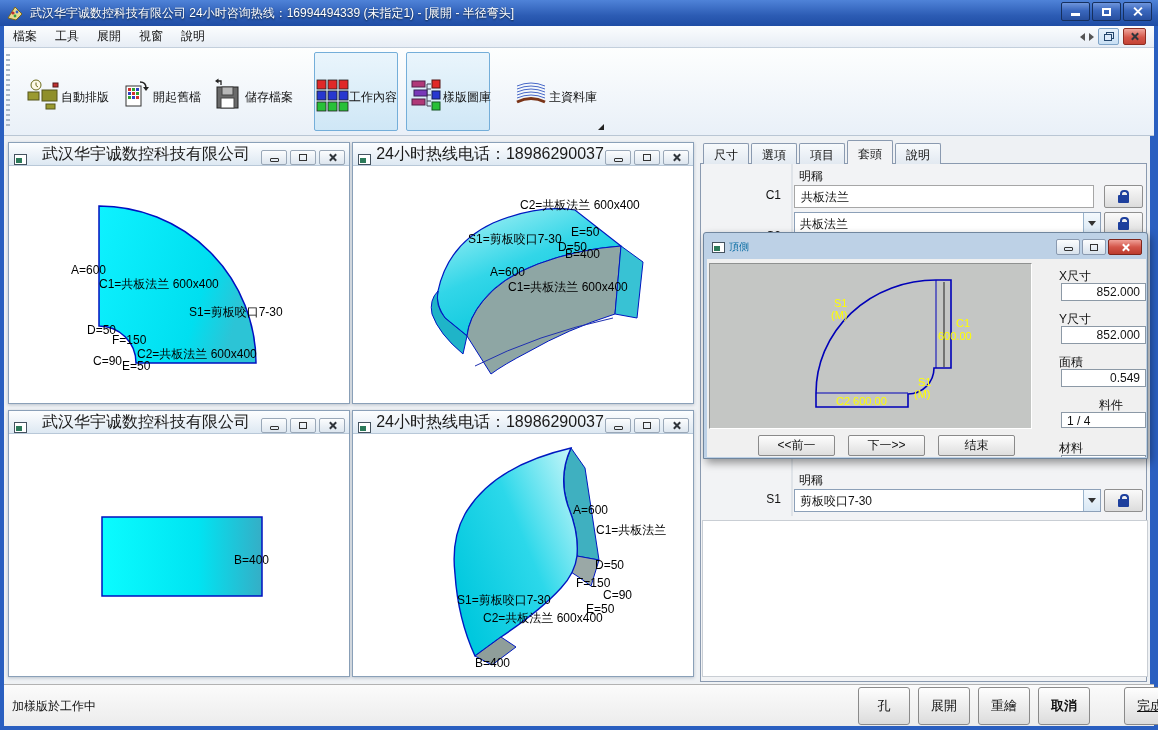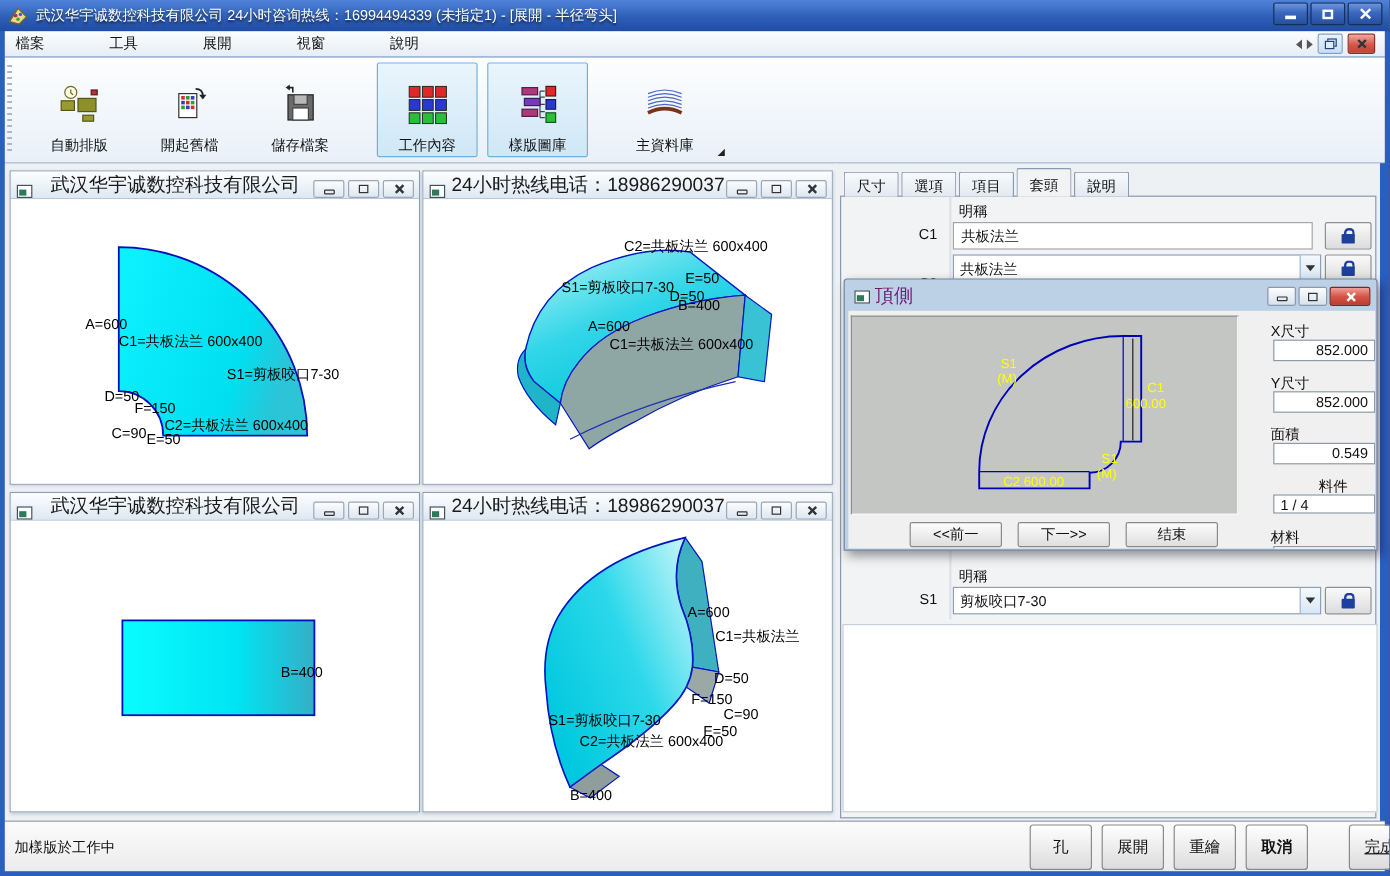--- a/index.html
+++ b/index.html
@@ -12,36 +12,36 @@
   .win-btns{position:absolute;right:6px;top:2px;display:flex;gap:2px;}
   .wbtn{width:29px;height:19px;background:linear-gradient(#6e95dc,#3a67bd 45%,#274f9e);border:1px solid #16305e;border-radius:2px;display:flex;align-items:center;justify-content:center;cursor:pointer;}
   .gi-min{width:9px;height:3px;background:#fff;margin-top:6px;}
   .gi-max{width:9px;height:8px;border:2px solid #fff;}
   .xg{position:relative;width:11px;height:11px;}
   .xg::before,.xg::after{content:"";position:absolute;left:5px;top:0;width:2px;height:11px;background:#fff;}
   .xg::before{transform:rotate(45deg);} .xg::after{transform:rotate(-45deg);}
   .xg.dark::before,.xg.dark::after{background:#30353b;}
   .xg.small{width:9px;height:9px;} .xg.small::before,.xg.small::after{left:4px;height:9px;}
   
-  .menubar{position:absolute;left:4px;top:26px;width:1150px;height:22px;background:linear-gradient(#fbfdfe,#e7edf5);border-bottom:1px solid #c3cfdc;display:flex;align-items:center;font-size:12px;color:#111;gap:36px;}
+  .menubar{position:absolute;left:4px;top:26px;width:1150px;height:22px;background:linear-gradient(#fbfdfe,#e7edf5);border-bottom:1px solid #c3cfdc;display:flex;align-items:center;font-size:12px;color:#111;}
   .menu-item{padding:3px 9px;cursor:pointer;}
   .mdi-ctrl{position:absolute;right:8px;top:2px;display:flex;align-items:center;gap:4px;}
   .nav-tri{width:0;height:0;border-top:4px solid transparent;border-bottom:4px solid transparent;cursor:pointer;}
   .nav-left{border-right:5px solid #555;}
   .nav-right{border-left:5px solid #555;}
   .restore-btn{width:21px;height:17px;background:linear-gradient(#e8f2fc,#c8dff4);border:1px solid #7fa4c8;border-radius:2px;display:flex;align-items:center;justify-content:center;cursor:pointer;}
   .rg{position:relative;width:10px;height:9px;}
   .rg::before{content:"";position:absolute;right:0;top:0;width:6px;height:5px;border:1px solid #23456b;}
   .rg::after{content:"";position:absolute;left:0;bottom:0;width:6px;height:5px;border:1px solid #23456b;background:#dceafa;}
   .mdi-close{width:23px;height:17px;background:linear-gradient(#f0a89e,#d4574a 55%,#c44335);border:1px solid #8e2e22;border-radius:2px;display:flex;align-items:center;justify-content:center;cursor:pointer;}
   
   .toolbar{position:absolute;left:4px;top:48px;width:1150px;height:88px;background:linear-gradient(#fdfefe,#e9f0f8);border-bottom:1px solid #b9c6d4;}
   .grip{position:absolute;left:2px;top:6px;width:4px;height:74px;background:repeating-linear-gradient(180deg,#aab8c6 0 2px,transparent 2px 5px);}
   .tb-row{position:absolute;left:20px;top:4px;display:flex;align-items:flex-start;}
-  .tbtn{width:84px;height:79px;margin-right:8px;display:flex;flex-direction:column;align-items:center;justify-content:flex-end;padding-top:6px;border:1px solid transparent;border-radius:2px;cursor:pointer;}
+  .tbtn{width:84px;height:79px;margin-right:8px;display:flex;flex-direction:row;align-items:center;justify-content:space-between;padding-top:6px;border:1px solid transparent;border-radius:2px;cursor:pointer;}
   .tbtn .ticon{height:40px;display:flex;align-items:center;justify-content:center;}
   .tbtn .tlabel{font-size:12px;color:#111;margin-top:6px;white-space:nowrap;}
   .tbtn.active{background:linear-gradient(#eaf5fc,#cfe7f6);border:1px solid #74aed9;}
   .tbtn.sp{margin-left:14px;}
   .tb-more{position:absolute;left:594px;top:76px;width:0;height:0;border-left:6px solid transparent;border-bottom:6px solid #222;cursor:pointer;}
   
   .mdi-bg{position:absolute;left:4px;top:136px;width:694px;height:548px;background:#eef1f4;}
   .child{position:absolute;border:1px solid #8aa0b8;background:#fff;box-shadow:0 1px 3px rgba(40,60,90,.25);}
   .child .tbar{position:absolute;left:0;top:0;right:0;height:23px;background:linear-gradient(#fdfeff,#dde8f2);border-bottom:1px solid #b8c8d8;display:flex;align-items:flex-end;font-size:16px;color:#1a1a1a;}
   .child-icon{width:13px;height:11px;border:1px solid #44525f;background:#fff;position:relative;margin:0 4px 0 5px;flex:none;}
@@ -66,21 +66,21 @@
   .combo .val{flex:1;padding:3px 5px;white-space:nowrap;overflow:hidden;color:#111;}
   .combo .dd{width:17px;background:linear-gradient(#f4f9fd,#d8e7f4);border-left:1px solid #9ab4cc;display:flex;align-items:center;justify-content:center;}
   .tri-down{width:0;height:0;border-left:4px solid transparent;border-right:4px solid transparent;border-top:5px solid #333;}
   .lockbtn{position:absolute;width:39px;height:23px;background:linear-gradient(#fafafa,#dcdcdc);border:1px solid #8f8f8f;border-radius:2px;display:flex;align-items:center;justify-content:center;cursor:pointer;}
   .lock{position:relative;width:11px;height:8px;background:#1d3f9d;border-radius:1px;margin-top:5px;}
   .lock::before{content:"";position:absolute;left:1.5px;top:-5px;width:5px;height:5px;border:2px solid #1d3f9d;border-bottom:none;border-radius:4px 4px 0 0;}
   .panel-lower{position:absolute;left:702px;top:520px;width:446px;height:157px;background:#fff;border:1px solid #c9ced4;}
   .vgroove{position:absolute;background:#dfe3e8;}
   
   .dialog{position:absolute;left:703px;top:232px;width:445px;height:227px;background:#bdd1e6;border:1px solid #70869e;border-radius:3px 3px 0 0;box-shadow:3px 4px 9px rgba(0,0,0,.4);z-index:10;}
-  .dialog .dtbar{position:absolute;left:3px;top:2px;right:3px;height:24px;display:flex;align-items:center;font-size:16px;color:#701a75;}
+  .dialog .dtbar{position:absolute;left:3px;top:2px;right:3px;height:24px;display:flex;align-items:center;font-size:10px;color:#0369a1;}
   .dbtns{display:flex;gap:2px;margin-right:2px;}
   .dbtn{width:24px;height:16px;background:linear-gradient(#fcfdfe,#d8e2ec);border:1px solid #8a9ab0;border-radius:2px;display:flex;align-items:center;justify-content:center;cursor:pointer;}
   .dbtn.close{width:34px;background:linear-gradient(#f0a198,#d4564a 50%,#bc3c2e);border-color:#7e261c;}
   .dcontent{position:absolute;left:3px;top:26px;width:439px;height:198px;background:#f0f0f0;overflow:hidden;}
   .dcanvas{position:absolute;left:2px;top:4px;width:323px;height:166px;background:#c4c6c4;border:1px solid #8f9190;border-right-color:#fff;border-bottom-color:#fff;}
   .dlabel{position:absolute;font-size:12px;color:#111;}
   .dfield{position:absolute;width:85px;height:18px;background:#fff;border:1px solid #8c99a6;font-size:12px;color:#111;text-align:right;padding:1px 5px;}
   .dfield.left{text-align:left;}
   .navbtn{position:absolute;width:77px;height:21px;background:linear-gradient(#fdfdfd,#dedede);border:1px solid #8a8a8a;border-radius:2px;font-size:12px;color:#111;display:flex;align-items:center;justify-content:center;cursor:pointer;}
   

